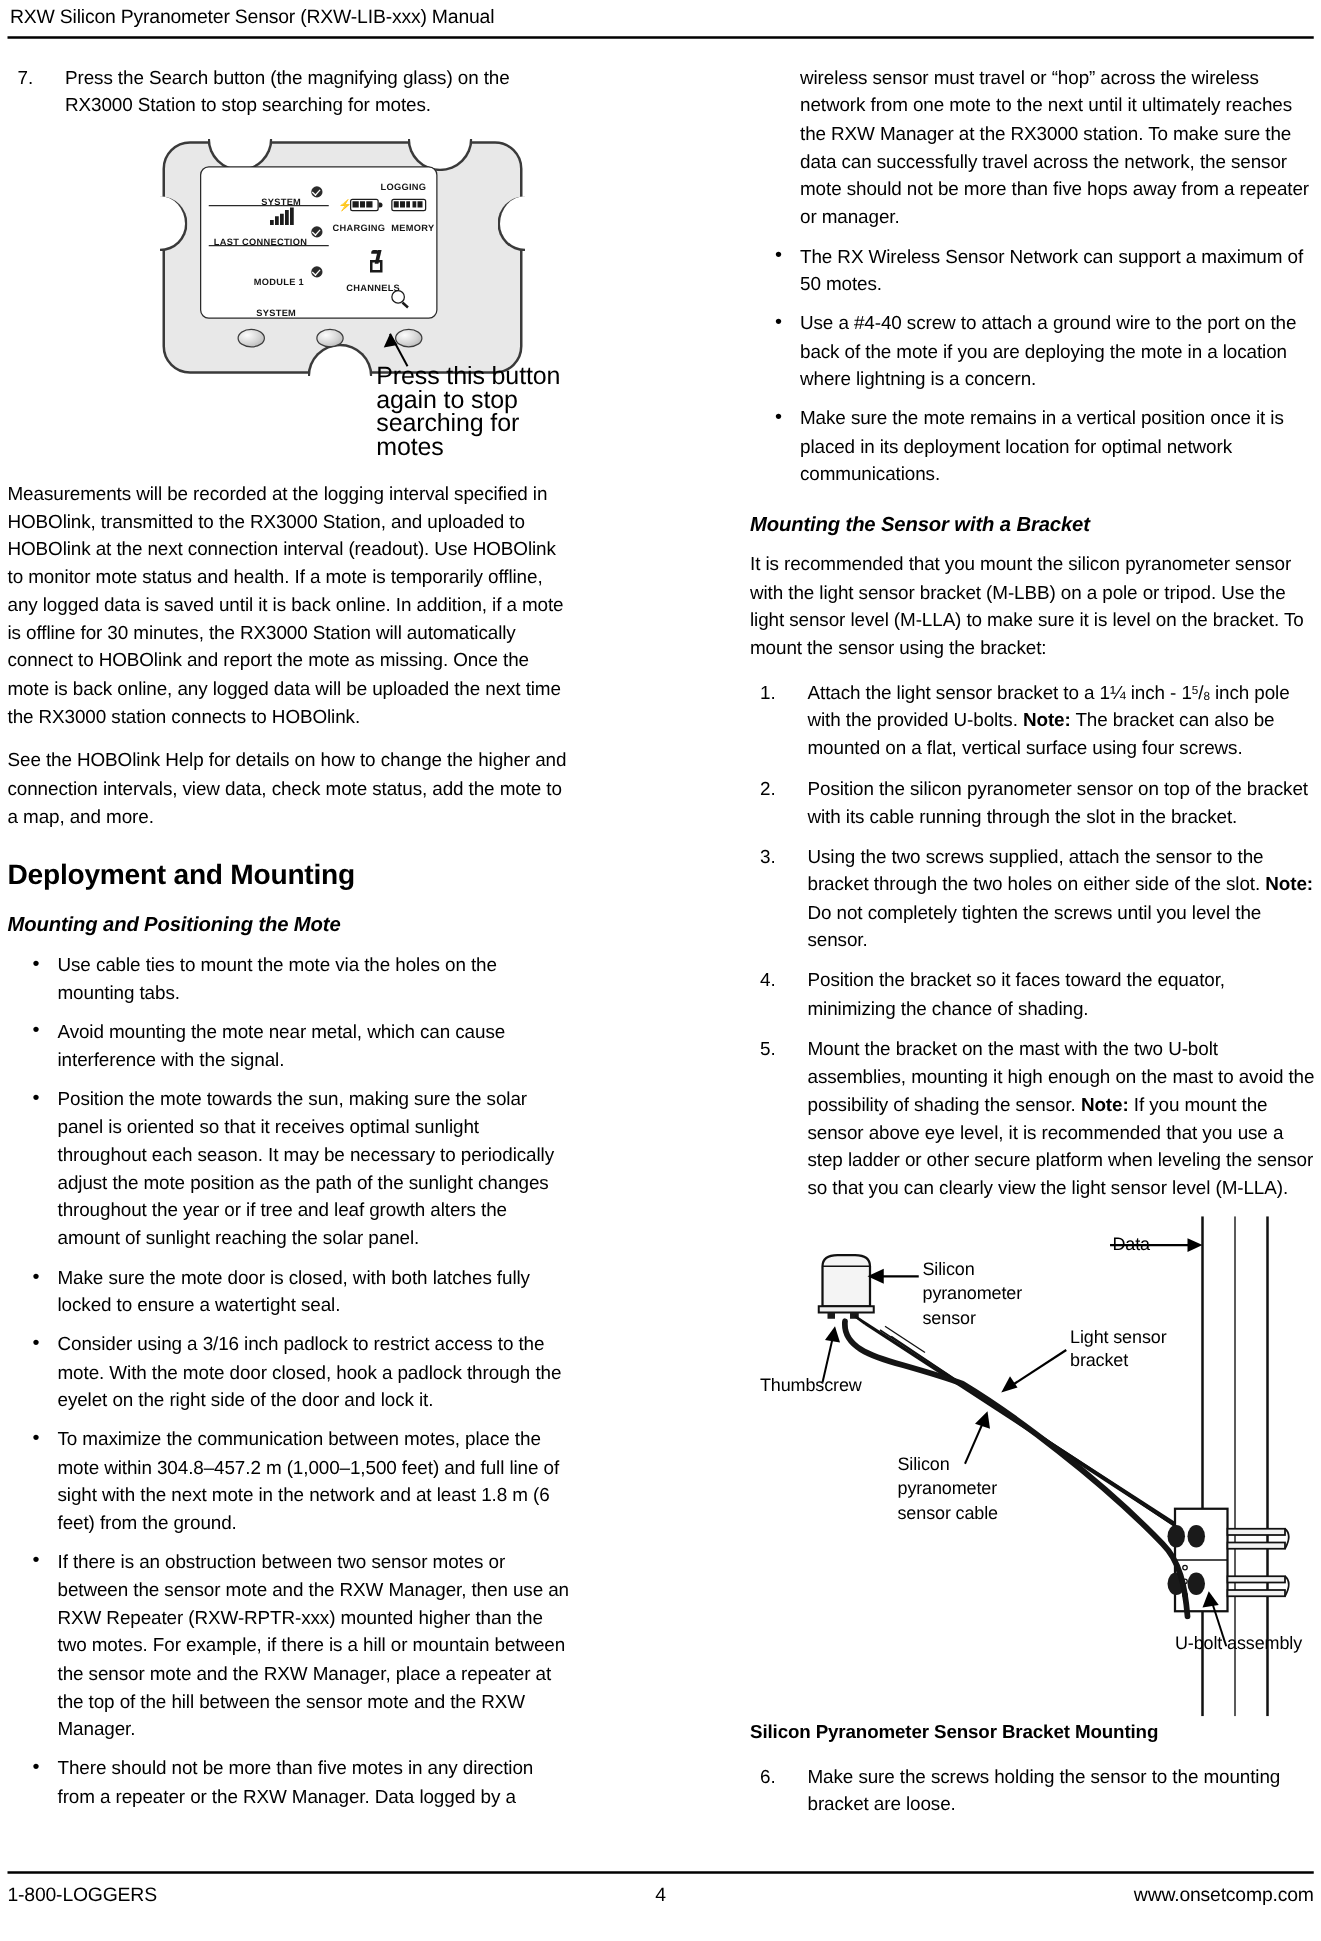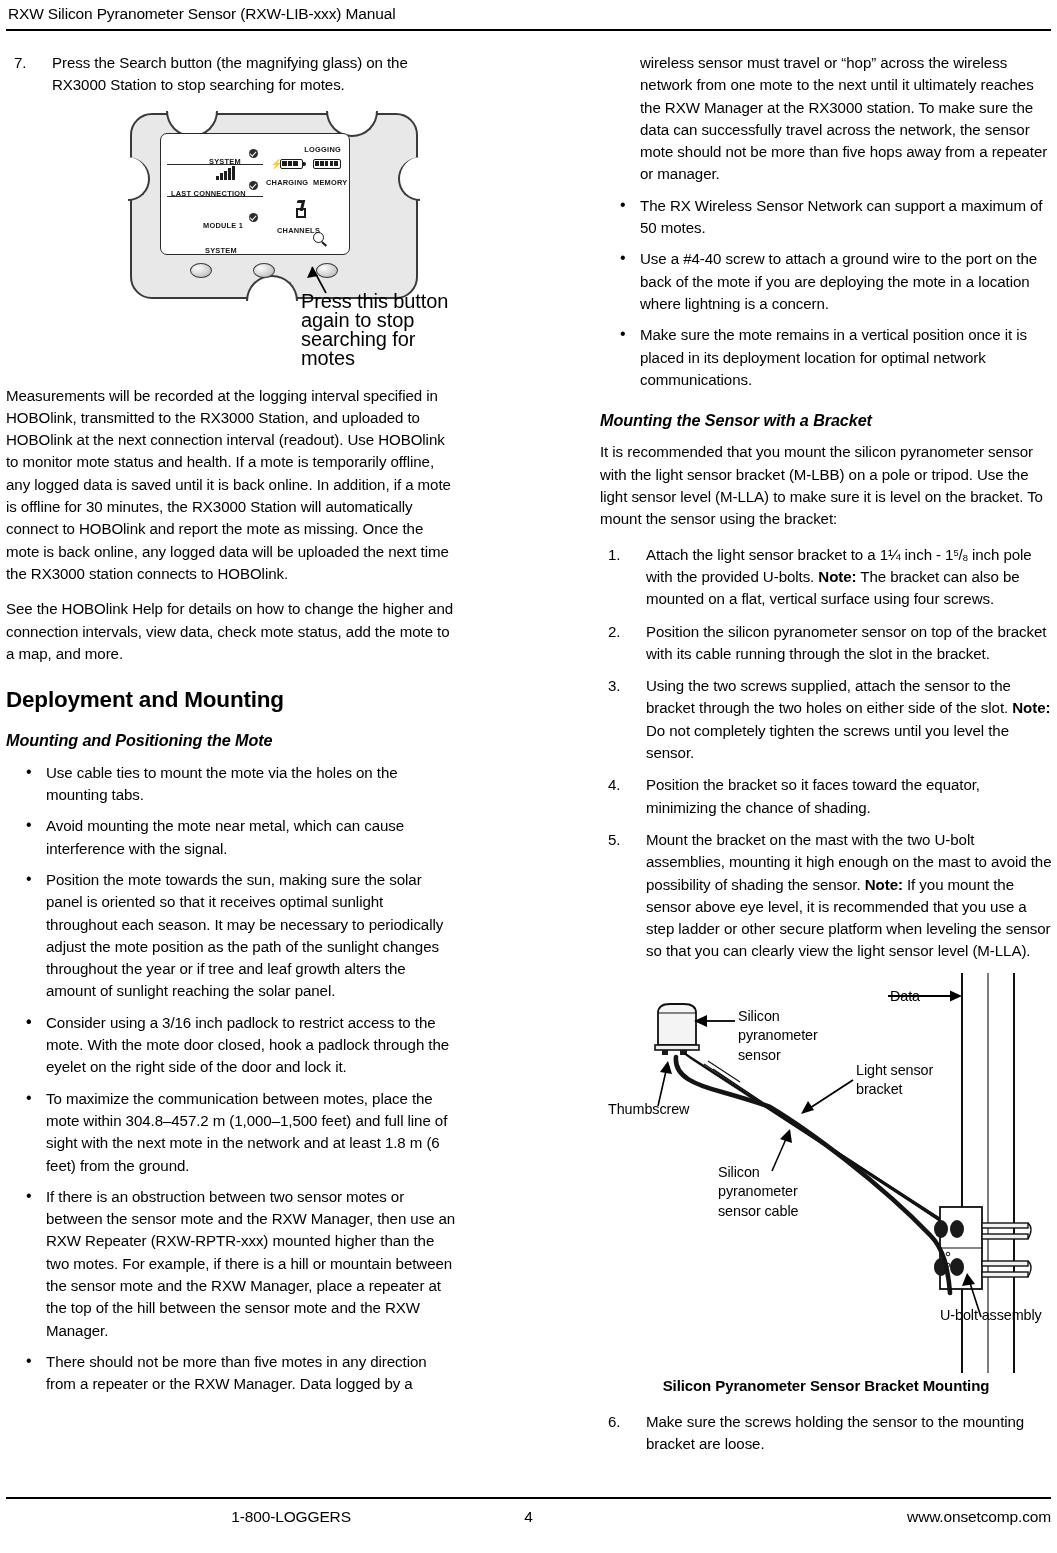--- a/index.html
+++ b/index.html
@@ -58,21 +58,21 @@
     left: 6px;
     top: 1506px;
     width: 1045px;
     height: 24px;
     display: flex;
     align-items: flex-start;
     font-size: 15.5px;
     line-height: 22px;
     letter-spacing: -0.15px;
   }
-  .pg-footer .f-left  { flex: 0 0 33%; text-align: right; }
+  .pg-footer .f-left  { flex: 0 0 33%; text-align: left; }
   .pg-footer .f-mid   { flex: 0 0 34%; text-align: center; }
   .pg-footer .f-right { flex: 0 0 33%; text-align: right; }
 
   
   .col {
     position: absolute;
     top: 52px;
     width: 452px;
     font-size: 15.1px;
     line-height: 22.3px;
@@ -344,21 +344,21 @@
   }
 
   
   .fig-bracket {
     position: relative;
     width: 452px;
     height: 400px;
     margin: 8px 0 0 0;
   }
   .fig-caption {
-    text-align: center;
+    text-align: left;
     font-weight: bold;
     font-size: 15px;
     letter-spacing: -0.1px;
     margin: 2px 0 14px 0;
   }
   .blabel {
     position: absolute;
     font-size: 14.4px;
     line-height: 19.5px;
     letter-spacing: -0.1px;
@@ -469,20 +469,21 @@
     <div class="ul-item">
       <span class="dot">•</span>
       <span>Avoid mounting the mote near metal, which can cause interference with the signal.</span>
     </div>
     <div class="ul-item">
       <span class="dot">•</span>
       <span>Position the mote towards the sun, making sure the solar panel is oriented so that it receives optimal sunlight throughout each season. It may be necessary to periodically adjust the mote position as the path of the sunlight changes throughout the year or if tree and leaf growth alters the amount of sunlight reaching the solar panel.</span>
     </div>
     <div class="ul-item">
       <span class="dot">•</span>
+      <span>Make sure the mote door is closed, with both latches fully locked to ensure a watertight seal.</span>
     </div>
     <div class="ul-item">
       <span class="dot">•</span>
       <span>Consider using a 3/16 inch padlock to restrict access to the mote. With the mote door closed, hook a padlock through the eyelet on the right side of the door and lock it.</span>
     </div>
     <div class="ul-item">
       <span class="dot">•</span>
       <span>To maximize the communication between motes, place the mote within 304.8–457.2 m (1,000–1,500 feet) and full line of sight with the next mote in the network and at least 1.8 m (6 feet) from the ground.</span>
     </div>
     <div class="ul-item">

